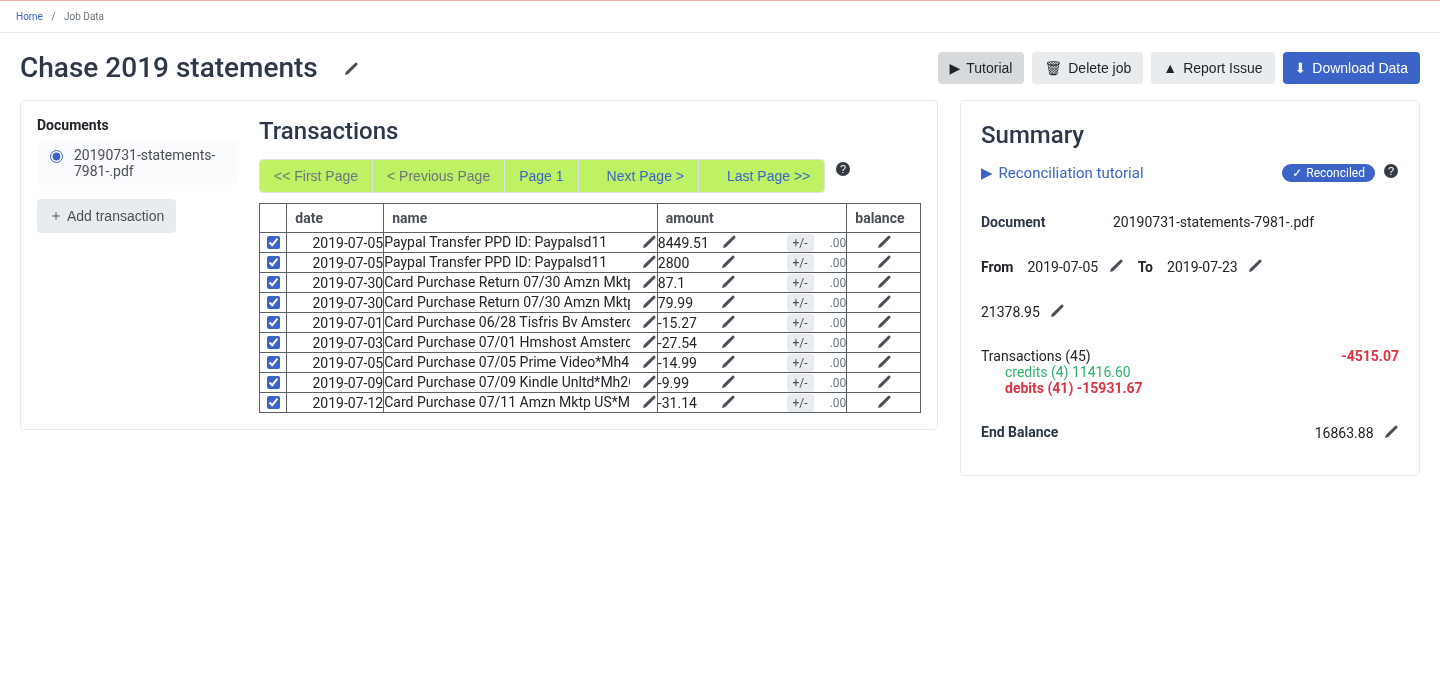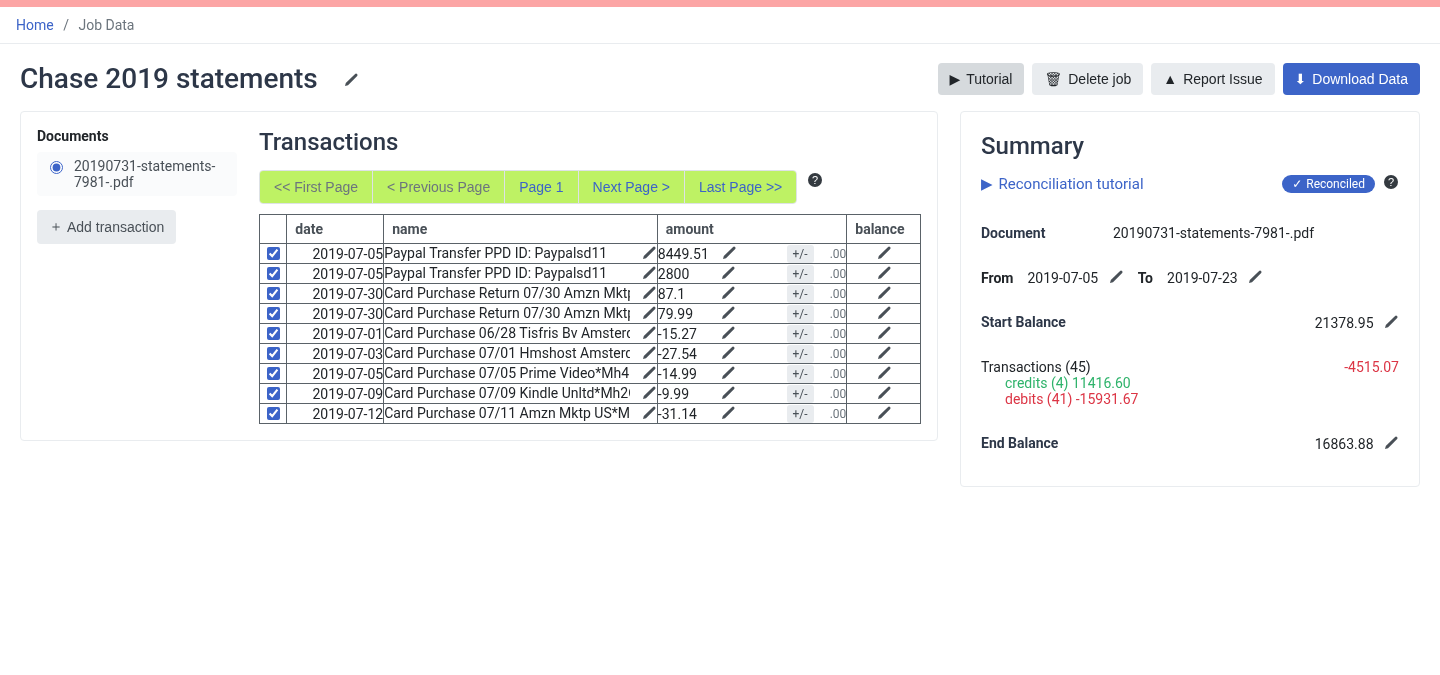--- a/index.html
+++ b/index.html
@@ -8,22 +8,22 @@
     font-family: -apple-system, BlinkMacSystemFont, "Segoe UI", Roboto, "Helvetica Neue", Arial, sans-serif;
     font-size: 14px;
     color: #212529;
     background: #fff;
     width: 1440px;
   }
   a { text-decoration: none; }
   .breadcrumb {
     padding: 10px 16px;
     border-bottom: 1px solid #e9ecef;
-    border-top: 7px solid #fca5a5;
-    font-size: 14px;
+    border-top: 1px solid #fca5a5;
+    font-size: 10px;
   }
   .breadcrumb a { color: #3c64c8; }
   .breadcrumb .sep { color: #6c757d; margin: 0 6px; }
   .breadcrumb .current { color: #6c757d; }
   .page-wrap { padding: 0 20px; }
   .header-row {
     display: flex;
     justify-content: space-between;
     align-items: center;
     margin-top: 18px;
@@ -106,21 +106,21 @@
   .pager-btn {
     padding: 8px 14px;
     background: #bef264;
     color: #6c757d;
     border: none;
     border-right: 1px solid #dee2e6;
     cursor: pointer;
     font-size: 14px;
   }
   .pager-btn:last-child { border-right: none; }
-  .pager-btn.blue { color: #3c64c8; }
+  .pager-btn.blue { color: #3c64c8; padding-left: 28px; }
   .pager-btn.label { color: #3c64c8; cursor: default; }
   .help-circle {
     width: 16px; height: 16px;
     align-self: flex-start;
     margin-top: 2px;
     margin-left: 4px;
   }
   table.tx {
     border-collapse: collapse;
     width: 100%;
@@ -191,21 +191,21 @@
     display: flex;
     align-items: flex-start;
     padding: 14px 0;
     gap: 12px;
   }
   .sum-label { font-weight: 700; color: #2d3748; width: 120px; }
   .sum-val { color: #212529; }
   .sum-val .icon-edit-sm { margin-left: 6px; }
   .dates { display: flex; align-items: center; gap: 14px; }
   .dates .lbl { font-weight: 700; }
-  .tx-summary .neg { color: #dc3545; font-weight: 400; }
+  .tx-summary .neg { color: #dc3545; font-weight: 700; }
   .tx-summary .pos { color: #2fb36b; }
   .tx-summary .sub { color: #2fb36b; margin-left: 24px; }
   .tx-summary .sub.neg { color: #dc3545; }
   svg.pencil { width: 16px; height: 16px; vertical-align: -2px; }
   svg.pencil path { fill: #495057; }
   .center-col { min-width: 0; }
   .tx-scroll { overflow: hidden; }
 </style>
 </head>
 <body>
@@ -588,21 +588,20 @@
         <span class="lbl">To</span>
         <span class="sum-val">
           <span>2019-07-23</span>
           <span class="icon-edit-sm"><svg class="pencil" viewBox="0 0 16 16">
                 <path d="M12.1 1.9a1.5 1.5 0 0 1 2.1 2.1L5 13.2 2 14l.8-3L12.1 1.9z"></path>
               </svg></span>
         </span>
       </div>
 
       <div class="sum-row">
-        <div class="sum-label" style="flex:1">Start Balance</div>
         <div class="sum-val">
           <span>21378.95</span>
           <span class="icon-edit-sm"><svg class="pencil" viewBox="0 0 16 16">
                 <path d="M12.1 1.9a1.5 1.5 0 0 1 2.1 2.1L5 13.2 2 14l.8-3L12.1 1.9z"></path>
               </svg></span>
         </div>
       </div>
 
       <div class="sum-row tx-summary" style="justify-content:space-between;gap:20px;">
         <div>

